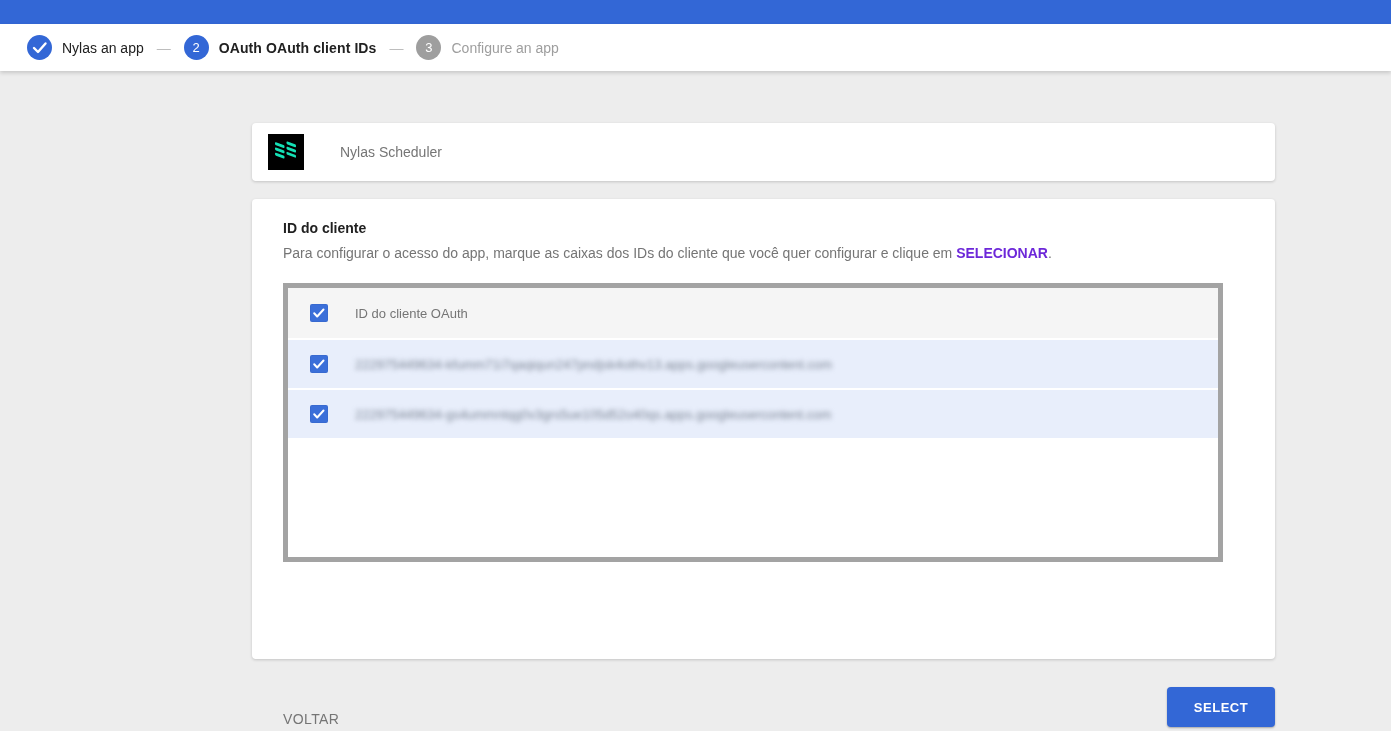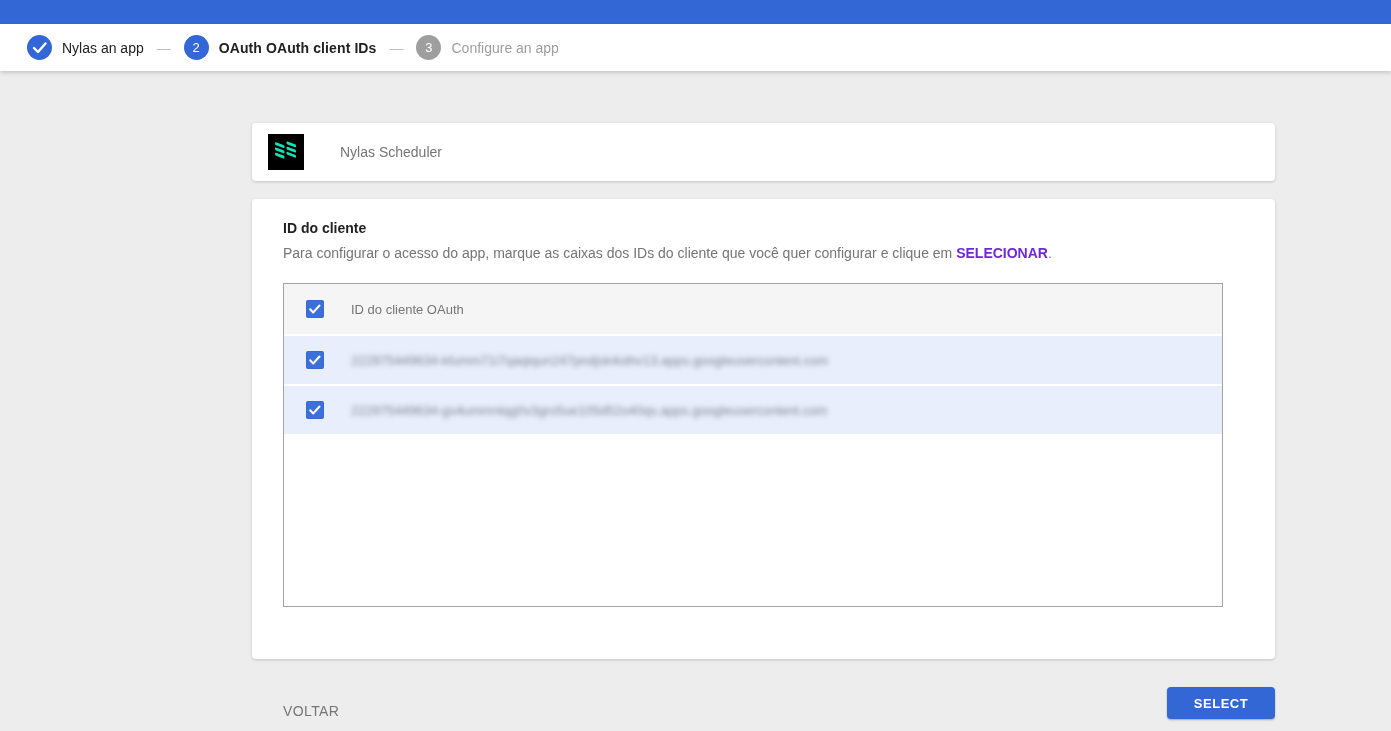--- a/index.html
+++ b/index.html
@@ -37,21 +37,21 @@
     width:1023px;margin-left:252px;background:#fff;border-radius:4px;
     box-shadow:0 1px 3px rgba(0,0,0,.18);
   }
   .app-card{height:58px;display:flex;align-items:center;padding-left:16px;margin-bottom:18px;}
   .app-icon{width:36px;height:36px;margin-right:36px;flex:none;}
   .app-name{color:#757575;font-size:14px;}
   .ids-card{height:460px;padding:21px 52px 0 31px;}
   .section-title{font-size:14px;font-weight:700;color:#212121;}
   .section-desc{font-size:14px;color:#757575;margin-top:9px;}
   .section-desc .bold{color:#6d28d9;font-weight:700;}
-  .idtable{margin-top:22px;height:324px;border:1px solid #a3a3a3;background:#fff;overflow:hidden;}
+  .idtable{margin-top:22px;height:279px;border:5px solid #a3a3a3;background:#fff;overflow:hidden;}
   .trow{height:50px;display:flex;align-items:center;padding-left:22px;}
   .thead{background:#f5f5f5;}
   .tsel{background:var(--row-selected);border-top:2px solid #fff;}
   .tlabel{font-size:13px;color:#757575;margin-left:27px;}
   .cid{
     font-size:13px;color:#7e8796;margin-left:27px;
     filter:blur(2.6px);user-select:none;white-space:nowrap;
   }
   .checkbox{
     width:18px;height:18px;border-radius:2px;background:var(--checkbox-blue);
@@ -60,21 +60,21 @@
   }
   .footer{
     width:1023px;margin-left:252px;margin-top:28px;
     display:flex;align-items:flex-end;justify-content:space-between;padding-left:31px;
   }
   .back-btn{
     font-size:14px;color:#757575;letter-spacing:.4px;background:none;border:none;
     cursor:pointer;font-family:inherit;padding:0;
   }
   .select-btn{
-    width:108px;height:32px;background:var(--accent);color:#fff;font-size:13px;
+    width:108px;height:40px;background:var(--accent);color:#fff;font-size:13px;
     font-weight:700;letter-spacing:.5px;border:none;border-radius:4px;cursor:pointer;
     box-shadow:0 1px 2px rgba(0,0,0,.3);font-family:inherit;
   }
 </style>
 </head>
 <body>
 
 <div class="topbar"></div>
 
 <div class="stepbar">

